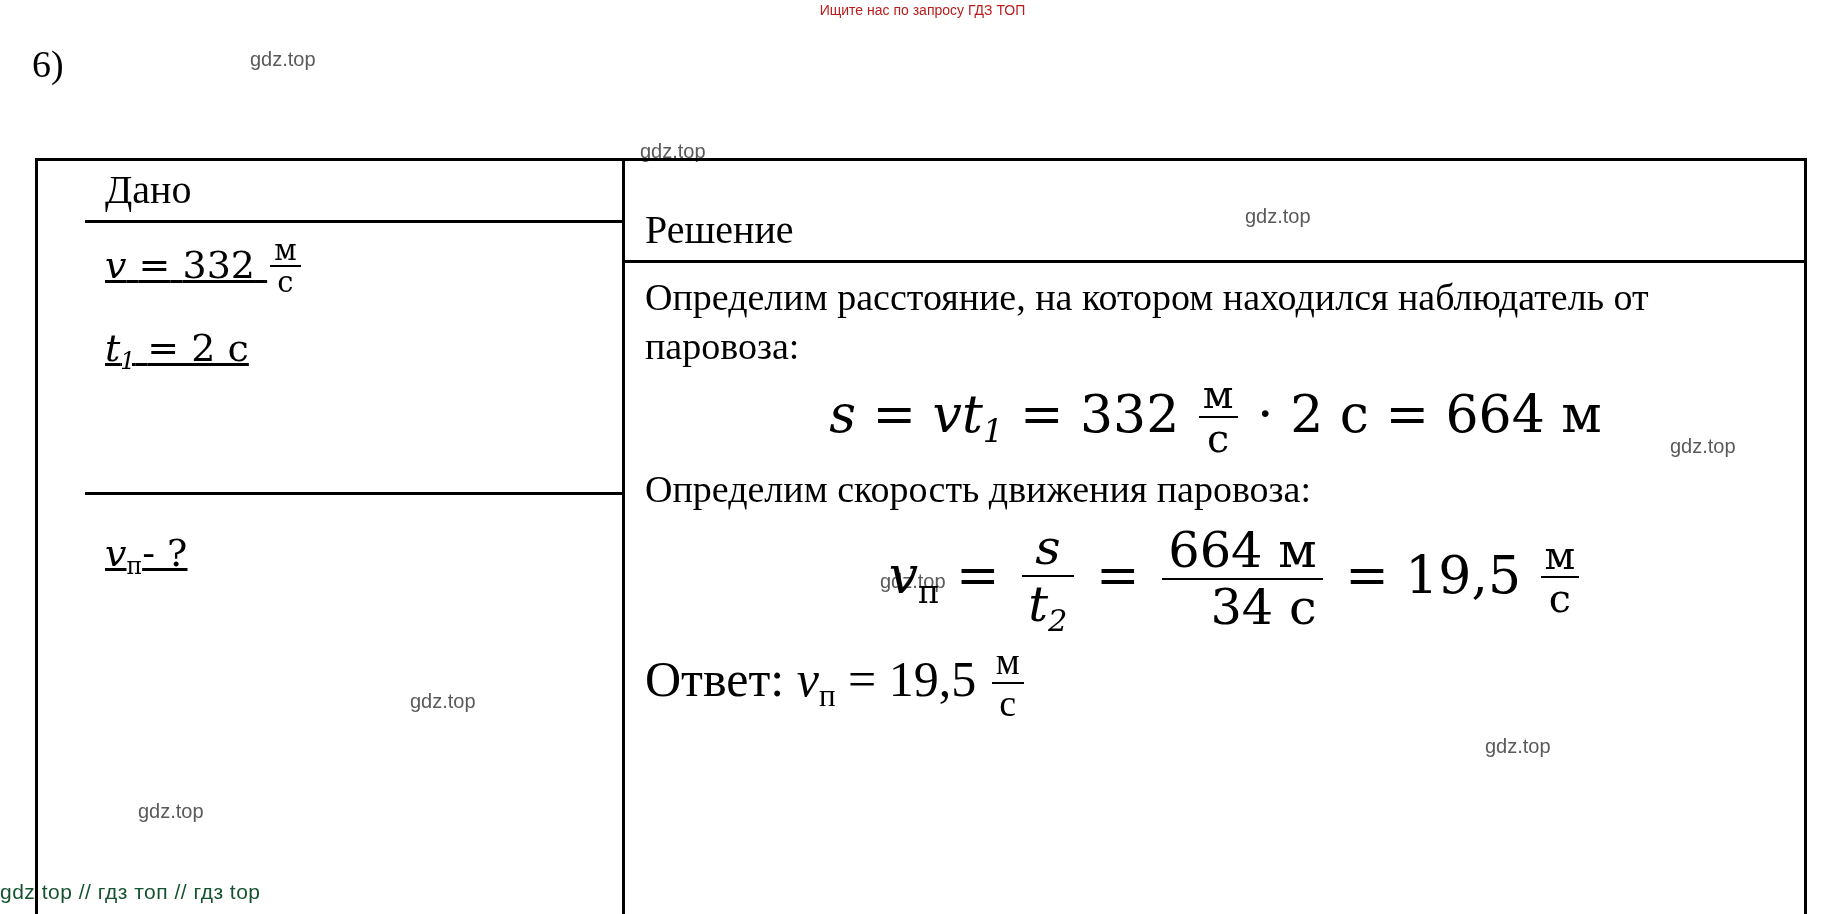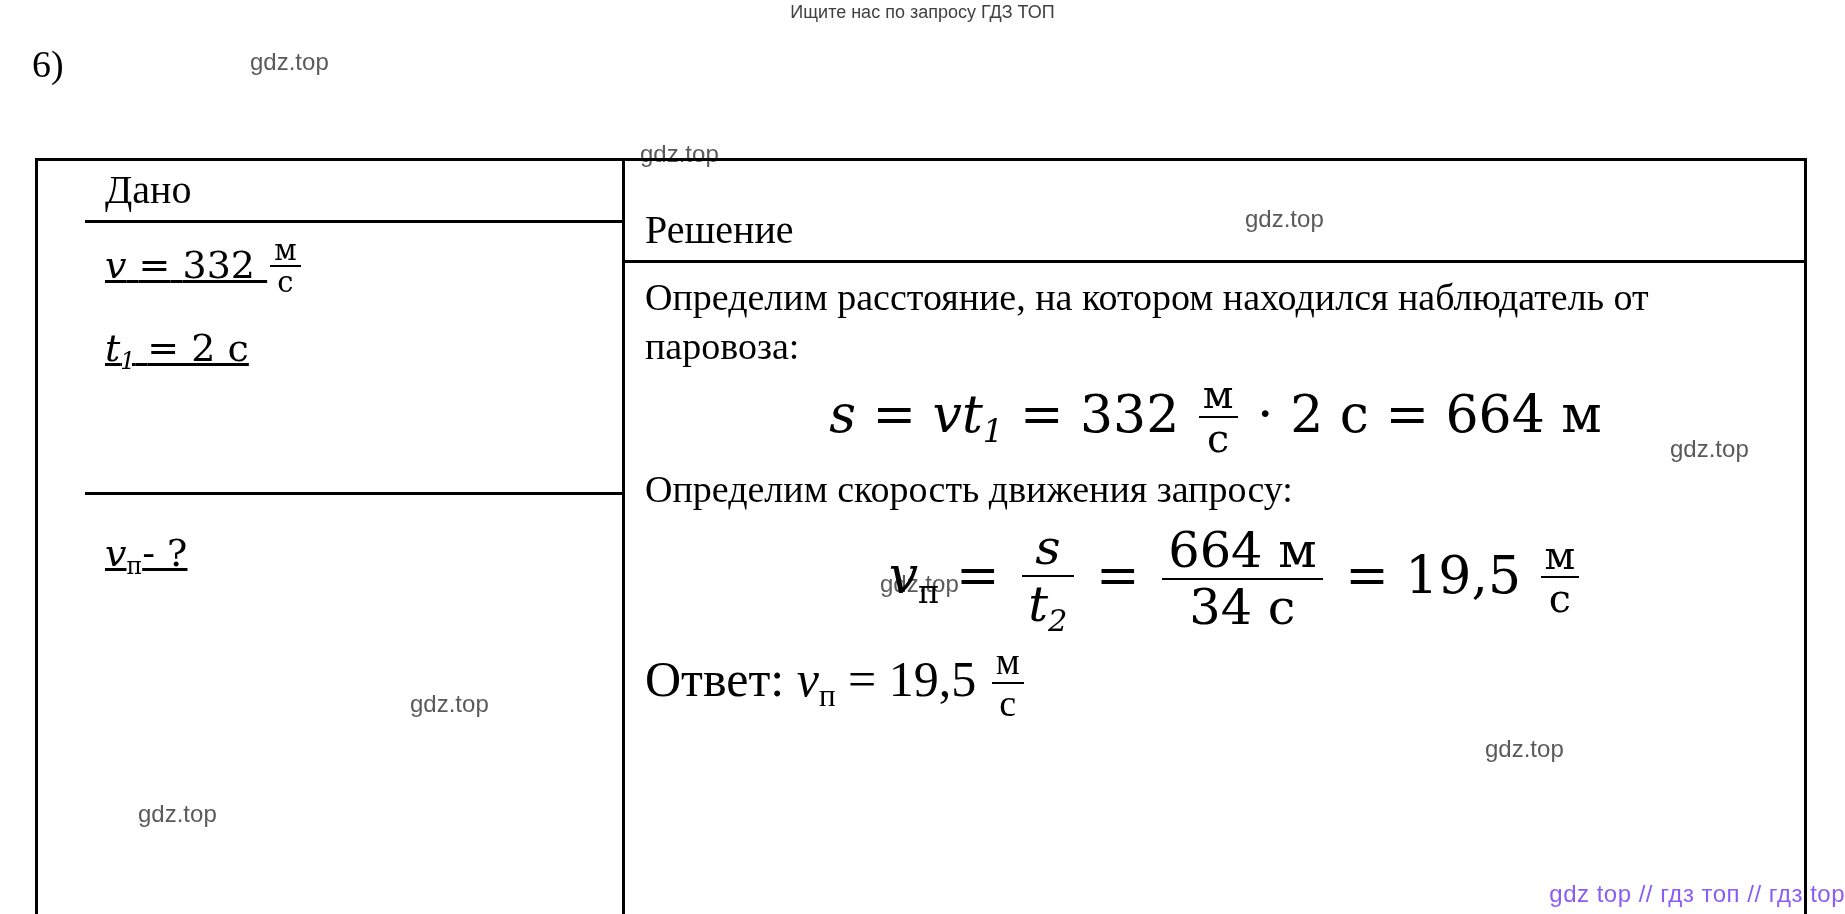--- a/index.html
+++ b/index.html
@@ -13,47 +13,47 @@
     font-family: "Liberation Serif", serif;
     position: relative;
     overflow: hidden;
   }
   .top-banner {
     position: absolute;
     top: 2px;
     left: 0;
     width: 100%;
     text-align: center;
-    color: #404040;
+    color: #b91c1c;
     font-family: "Liberation Sans", sans-serif;
-    font-size: 18px;
+    font-size: 14px;
   }
   .bottom-banner {
     position: absolute;
     top: 880px;
     left: 0;
     width: 100%;
-    text-align: right;
-    color: #8b5cf6;
+    text-align: left;
+    color: #14532d;
     font-family: "Liberation Sans", sans-serif;
-    font-size: 24px;
+    font-size: 21px;
     letter-spacing: 0.5px;
   }
   .task-label {
     position: absolute;
     top: 42px;
     left: 32px;
     font-size: 38px;
     font-family: "Liberation Serif", serif;
   }
   .watermark {
     position: absolute;
     font-family: "Liberation Sans", sans-serif;
     color: #5a5a5a;
-    font-size: 24px;
+    font-size: 20px;
     white-space: nowrap;
   }
   .wm-1 { top: 48px; left: 250px; }
   .wm-2 { top: 140px; left: 640px; }
   .wm-3 { top: 205px; left: 1245px; }
   .wm-4 { top: 435px; left: 1670px; }
   .wm-5 { top: 570px; left: 880px; }
   .wm-6 { top: 690px; left: 410px; }
   .wm-7 { top: 735px; left: 1485px; }
   .wm-8 { top: 800px; left: 138px; }
@@ -159,21 +159,21 @@
   }
   .bigfrac {
     display: inline-block;
     vertical-align: middle;
     text-align: center;
     line-height: 1.12;
     margin: 0 6px;
     font-size: 0.95em;
   }
   .bigfrac .num { display: block; padding: 0 6px; }
-  .bigfrac .den { display: block; border-top: 2.5px solid #000; padding: 0 6px; }
+  .bigfrac .den { display: block; border-top: 2.5px solid #000; padding: 0 6px; text-align: right; }
   .nowrap { white-space: nowrap; }
 </style>
 </head>
 <body>
 
 <div class="top-banner">Ищите нас по запросу ГДЗ ТОП</div>
 
 <div class="task-label">6)</div>
 
 <div class="watermark wm-1">gdz.top</div>
@@ -230,21 +230,21 @@
         <span>332</span>
         <span class="frac">
           <span class="num">м</span>
           <span class="den">с</span>
         </span>
         <span>· 2 с</span>
         <span>=</span>
         <span>664 м</span>
       </div>
 
-      <div>Определим скорость движения запросу:</div>
+      <div>Определим скорость движения паровоза:</div>
 
       <div class="eq-center small-shift">
         <span class="it">v</span><span class="subr">п</span>
         <span>=</span>
         <span class="bigfrac">
           <span class="num it">s</span>
           <span class="den"><span class="it">t</span><span class="sub">2</span></span>
         </span>
         <span>=</span>
         <span class="bigfrac">

